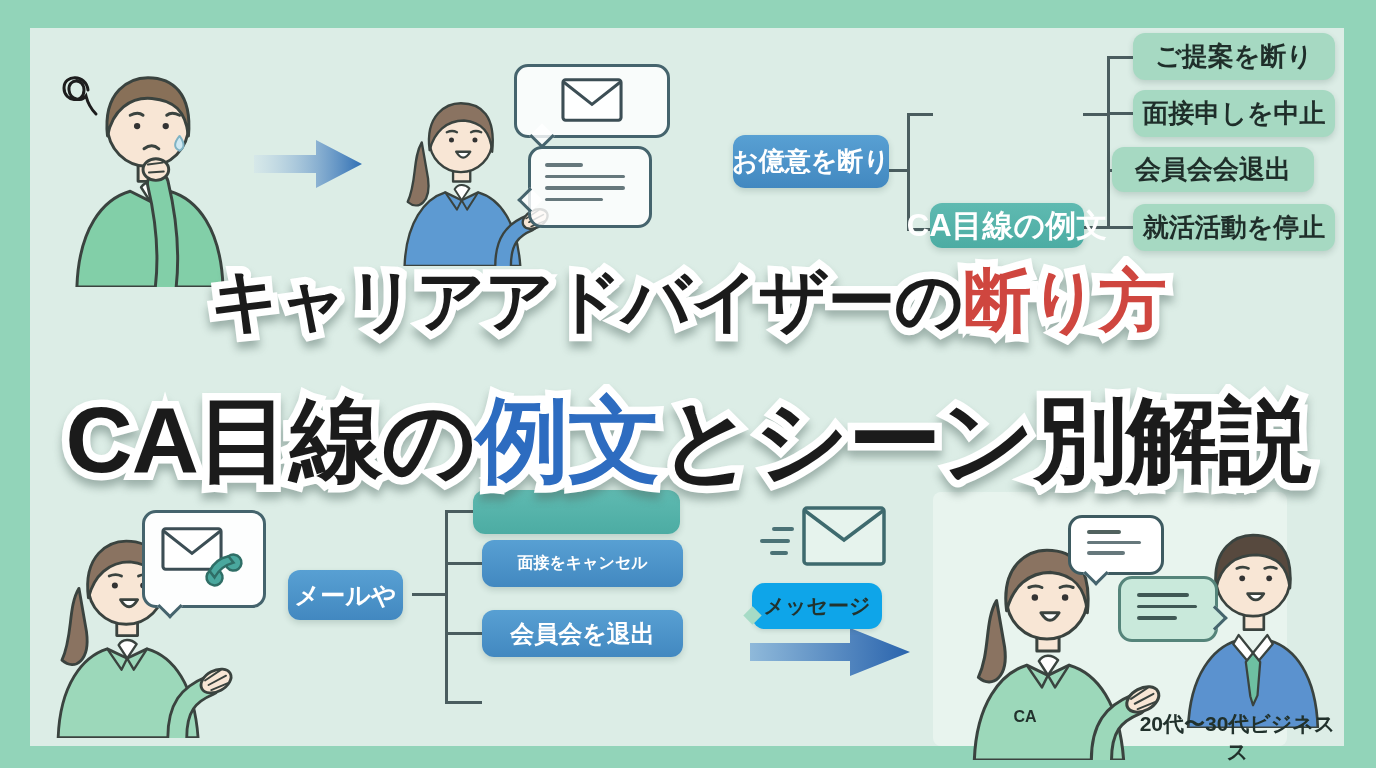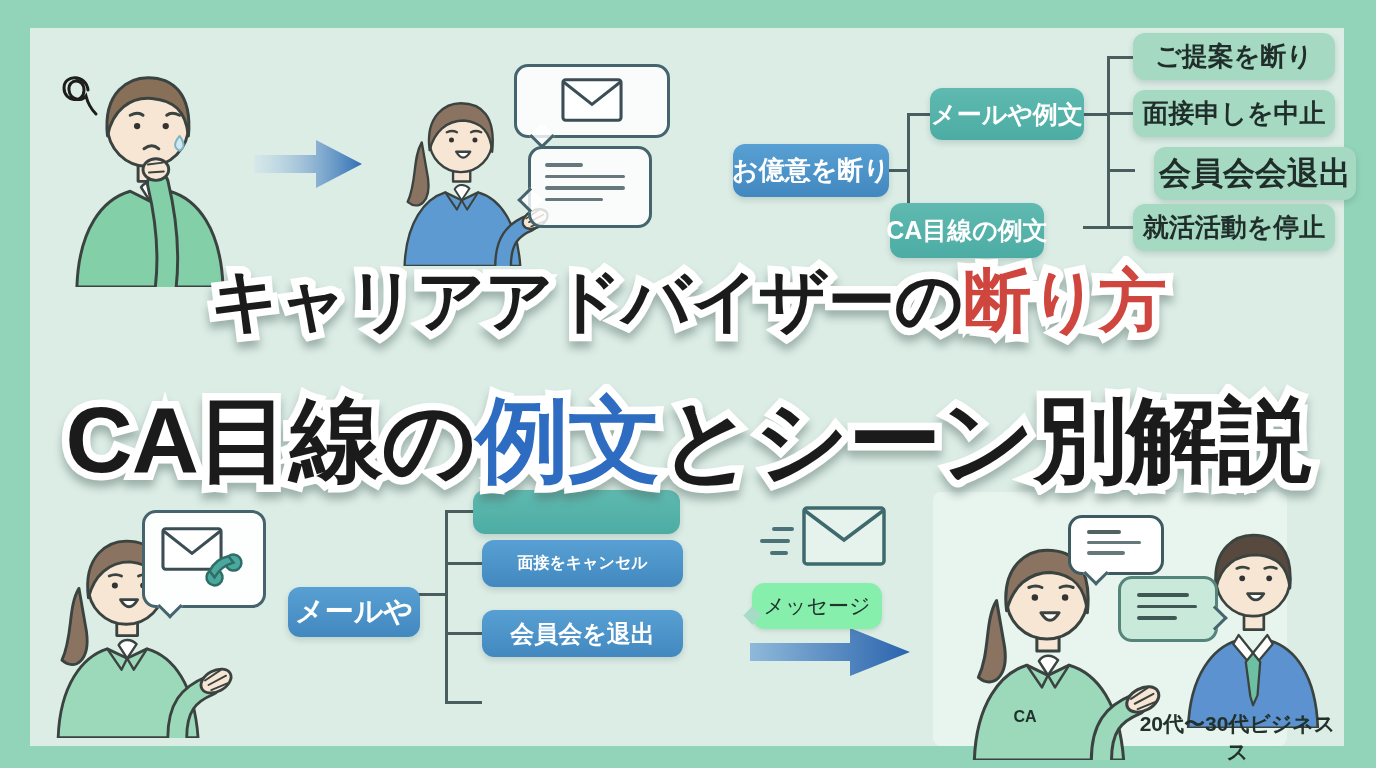--- a/index.html
+++ b/index.html
@@ -35,23 +35,23 @@
   .c-red{color:#cf463f;}
   .c-blue{color:#2d6cc0;}
 
   
   .bubble{position:absolute;border:3px solid #45646d;border-radius:14px;background:rgba(255,255,255,.82);z-index:12;}
   .bubble::after{content:'';position:absolute;width:15px;height:15px;background:inherit;}
   .tail-down::after{left:16px;bottom:-10px;border-left:3px solid #45646d;border-bottom:3px solid #45646d;transform:rotate(-45deg);}
   .tail-left::after{left:-10px;top:55%;border-left:3px solid #45646d;border-bottom:3px solid #45646d;transform:rotate(45deg);}
   .tail-right::after{right:-9px;top:50%;border-right:3px solid #45646d;border-top:3px solid #45646d;transform:rotate(45deg);}
   .bubble-green{
-    position:absolute;background:#86efac;border-radius:13px;z-index:12;
+    position:absolute;background:#0ea5e9;border-radius:13px;z-index:12;
     display:flex;align-items:center;justify-content:center;
-    font-weight:400;color:#22332e;box-shadow:0 2px 4px rgba(40,70,60,.15);
+    font-weight:700;color:#22332e;box-shadow:0 2px 4px rgba(40,70,60,.15);
   }
   .bubble-green::after{content:'';position:absolute;width:13px;height:13px;background:#a6dbc6;left:-6px;bottom:7px;transform:rotate(45deg);}
   .lines{position:absolute;}
   .ln{height:3.5px;background:#66787c;border-radius:2px;margin-bottom:8px;}
   .ln-dark{background:#3f5854;}
 
   .speed-ln{position:absolute;height:4px;background:#4b7276;border-radius:2px;z-index:11;}
 
   .char-label{position:absolute;font-weight:800;color:#21312c;text-align:center;z-index:14;}
   .panel{position:absolute;background:rgba(252,255,253,.38);border-radius:8px;z-index:2;}
@@ -144,26 +144,25 @@
   <div class="conn" style="left:907px;top:113px;width:26px;height:3px;"></div>
   <div class="conn" style="left:907px;top:228px;width:26px;height:3px;"></div>
   <div class="conn" style="left:1083px;top:113px;width:27px;height:3px;"></div>
   <div class="conn" style="left:1083px;top:226px;width:27px;height:3px;"></div>
   <div class="conn" style="left:1107px;top:56px;width:3px;height:173px;"></div>
   <div class="conn" style="left:1107px;top:56px;width:28px;height:3px;"></div>
   <div class="conn" style="left:1107px;top:112px;width:28px;height:3px;"></div>
   <div class="conn" style="left:1107px;top:169px;width:28px;height:3px;"></div>
   <div class="conn" style="left:1107px;top:226px;width:28px;height:3px;"></div>
 
-  <div class="box box-blue" style="left:733px;top:144px;width:156px;height:53px;font-size:26px;">お億意を断り</div>
-  <div class="box box-teal" style="left:930px;top:88px;width:154px;height:52px;font-size:25px;">メールや例文</div>
-  <div class="box box-teal" style="left:890px;top:203px;width:154px;height:55px;font-size:25px;">CA目線の例文</div>
+  <div class="box box-blue" style="left:733px;top:135px;width:156px;height:53px;font-size:26px;">お億意を断り</div>
+  <div class="box box-teal" style="left:930px;top:203px;width:154px;height:45px;font-size:31px;">CA目線の例文</div>
   <div class="box box-leaf" style="left:1133px;top:90px;width:202px;height:47px;font-size:26px;">面接申しを中止</div>
   <div class="box box-leaf" style="left:1133px;top:33px;width:202px;height:47px;font-size:26px;">ご提案を断り</div>
-  <div class="box box-leaf" style="left:1154px;top:147px;width:202px;height:53px;font-size:32px;">会員会会退出</div>
+  <div class="box box-leaf" style="left:1112px;top:147px;width:202px;height:45px;font-size:26px;">会員会会退出</div>
   <div class="box box-leaf" style="left:1133px;top:204px;width:202px;height:47px;font-size:26px;">就活活動を停止</div>
 
   <div class="title-line line1">
     <div class="t-stroke"><span>キャリアアドバイザーの</span><span>断り方</span></div>
     <div class="t-fill"><span class="c-black">キャリアアドバイザーの</span><span class="c-red">断り方</span></div>
   </div>
   <div class="title-line line2">
     <div class="t-stroke"><span>CA目線の</span><span>例文</span><span>とシーン別解説</span></div>
     <div class="t-fill"><span class="c-black">CA目線の</span><span class="c-blue">例文</span><span class="c-black">とシーン別解説</span></div>
   </div>
@@ -208,21 +207,21 @@
   </div>
 
   <div class="conn" style="left:412px;top:593px;width:35px;height:3px;"></div>
   <div class="conn" style="left:445px;top:510px;width:3px;height:194px;"></div>
   <div class="conn" style="left:445px;top:510px;width:28px;height:3px;"></div>
   <div class="conn" style="left:445px;top:562px;width:37px;height:3px;"></div>
   <div class="conn" style="left:445px;top:632px;width:37px;height:3px;"></div>
   <div class="conn" style="left:445px;top:701px;width:37px;height:3px;"></div>
 
   <div class="box box-teal" style="left:473px;top:490px;width:207px;height:44px;z-index:9;"></div>
-  <div class="box box-blue" style="left:288px;top:570px;width:132px;height:50px;font-size:29px;margin-top:17px;">メールや</div>
+  <div class="box box-blue" style="left:288px;top:570px;width:115px;height:50px;font-size:25px;">メールや</div>
   <div class="box box-blue" style="left:482px;top:540px;width:201px;height:47px;font-size:16px;">面接をキャンセル</div>
   <div class="box box-blue" style="left:482px;top:610px;width:201px;height:47px;font-size:24px;">会員会を退出</div>
 
   <div class="speed-ln" style="left:772px;top:527px;width:22px;"></div>
   <div class="speed-ln" style="left:760px;top:539px;width:30px;"></div>
   <div class="speed-ln" style="left:770px;top:551px;width:18px;"></div>
   <svg class="abs" style="left:802px;top:506px;z-index:11;" width="84" height="60" viewBox="0 0 84 60">
     <g stroke="#3e6a6e" stroke-width="3.5" fill="rgba(236,247,242,.6)">
       <rect x="2" y="2" width="80" height="56" rx="3"></rect>
       <path d="M2,4 L42,34 L82,4" fill="none"></path>

